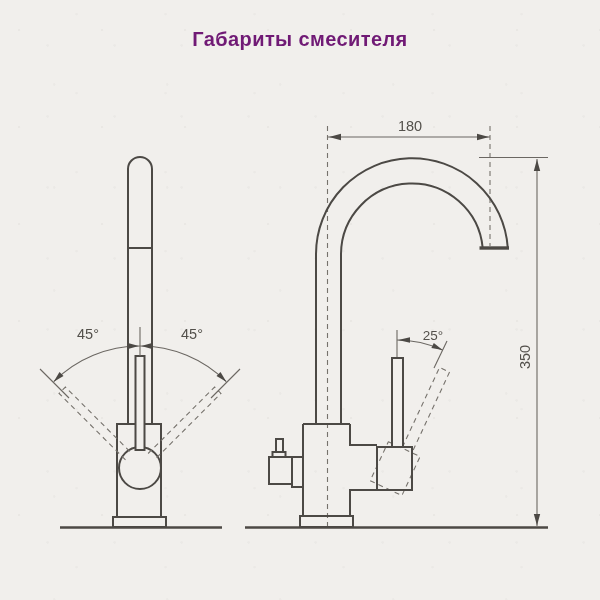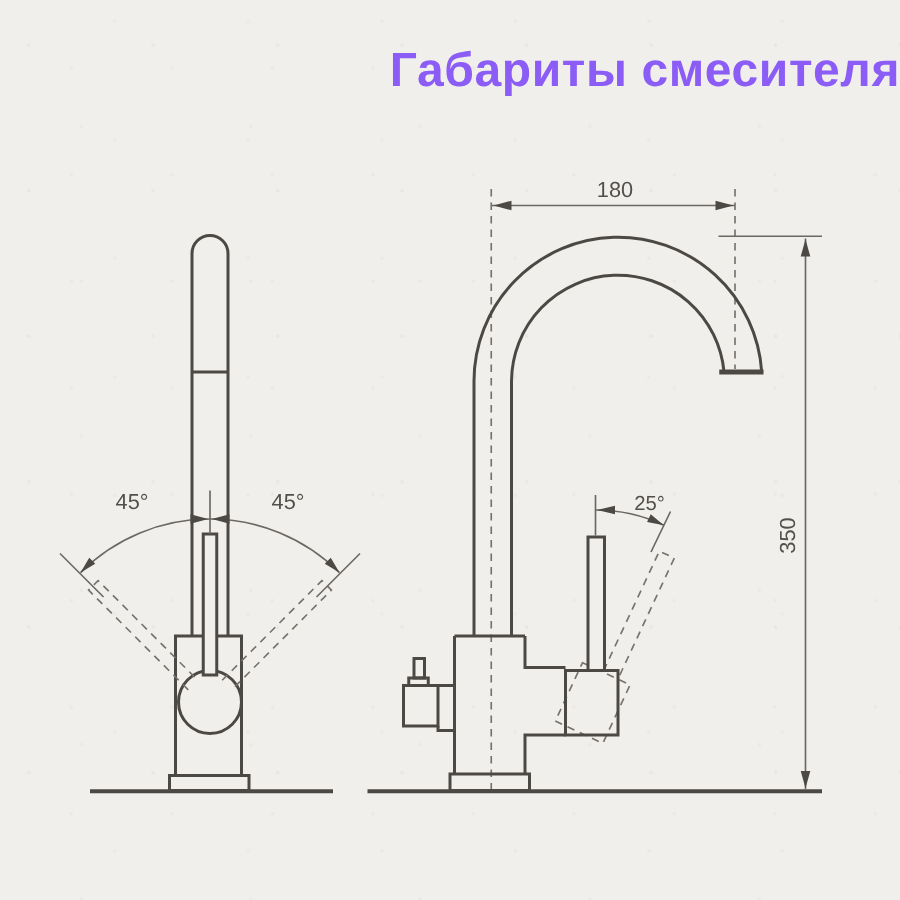--- a/index.html
+++ b/index.html
@@ -18,25 +18,25 @@
       radial-gradient(circle at 23% 31%, rgba(90,85,80,.05) 0 1px, transparent 1.5px),
       radial-gradient(circle at 71% 64%, rgba(90,85,80,.04) 0 1px, transparent 1.5px),
       radial-gradient(circle at 48% 82%, rgba(90,85,80,.04) 0 1px, transparent 1.5px),
       radial-gradient(circle at 86% 18%, rgba(90,85,80,.04) 0 1px, transparent 1.5px);
     background-size:83px 97px, 67px 71px, 113px 103px, 89px 79px;
     pointer-events:none;
   }
   .page-title{
     position:absolute;
     top:28px;left:0;right:0;
-    text-align:right;
-    font-size:32px;
+    text-align:center;
+    font-size:20px;
     font-weight:700;
     letter-spacing:.4px;
-    color:#8b5cf6;
+    color:#701a75;
     margin:0;
   }
   svg.drawing{position:absolute;left:0;top:0;}
   .thick{stroke:#4c4945;stroke-width:2;fill:none;stroke-linejoin:miter;}
   .thick3{stroke:#4c4945;stroke-width:3.4;fill:none;}
   .ground{stroke:#4c4945;stroke-width:2.6;fill:none;}
   .thin{stroke:#6b6762;stroke-width:1.1;fill:none;}
   .dashfine{stroke:#76726c;stroke-width:1.1;fill:none;stroke-dasharray:5 4;}
   .arrow{fill:#4c4945;stroke:none;}
   .dimtext{

